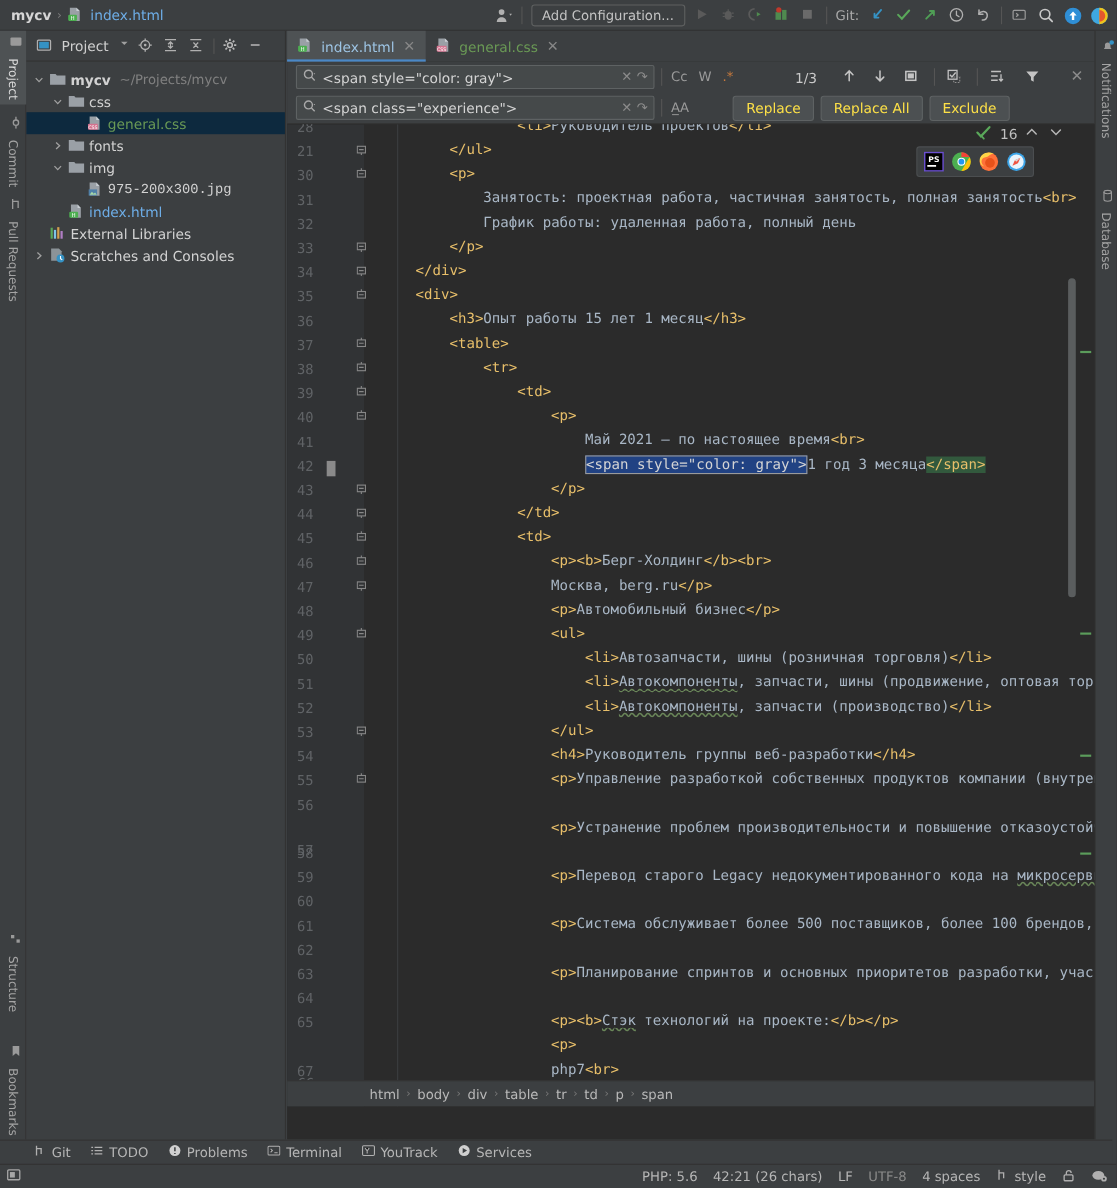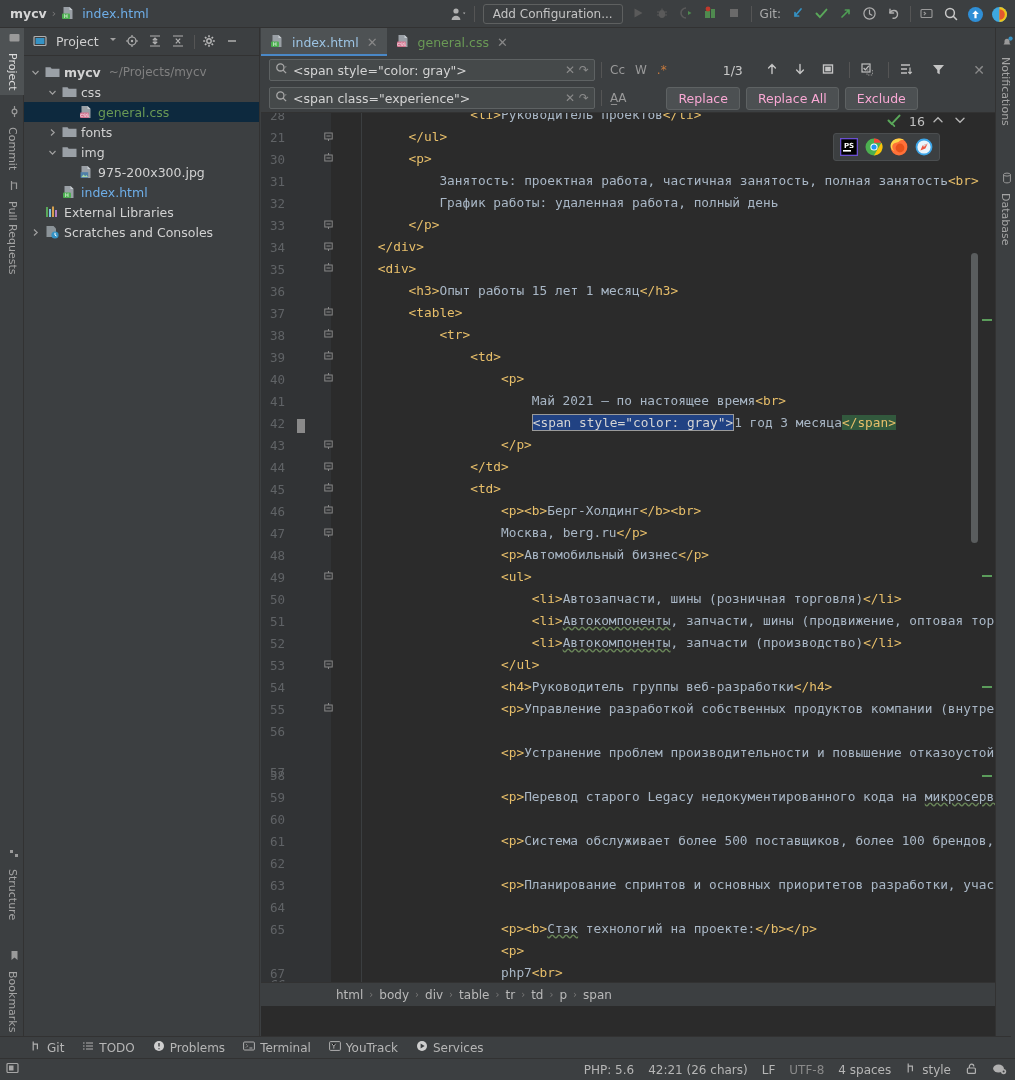--- a/index.html
+++ b/index.html
@@ -106,21 +106,21 @@
     display: flex; align-items: center; padding: 0 5px; gap: 5px;
   }
   .finput { flex: 1; font-size: 12.5px; color: #d4d4d4; font-family: "DejaVu Sans", "Liberation Sans", sans-serif; }
   .fbtns { display: flex; align-items: center; gap: 4px; color: #8b8b8b; }
   .fopt { font-size: 12px; color: #9a9a9a; padding: 0 2px; }
   .fcount { font-size: 12.5px; color: #c9c9c9; margin-left: 48px; }
   .fnav { display: flex; align-items: center; gap: 12px; margin-left: 16px; }
   .fclose { margin-left: auto; color: #8b8b8b; font-size: 14px; padding-right: 6px; }
   .rbtn {
     border: 1px solid #5e6263; border-radius: 3px; background: #4c5052;
-    color: #f9a8d4; font-size: 12.5px; padding: 3px 11px;
+    color: #fde047; font-size: 12.5px; padding: 3px 11px;
   }
 
   
   .codewrap { position: relative; height: 893px; background: #2b2b2b; overflow: hidden; }
   .gutter {
     position: absolute; left: 0; top: 0; width: 70px; height: 100%;
     background: #313335;
   }
   .gutter-num {
     position: absolute; right: 46px; width: 40px; text-align: right;
@@ -476,21 +476,21 @@
               <path d="M1.5 3l3 3.2L7.5 3" stroke="#a0a0a0" stroke-width="1.2" fill="none"></path>
             </svg>
           </span>
           <span class="ic" style="width: 15px; height: 14px;">
             <svg width="15" height="13" viewBox="0 0 15 13">
               <path d="M0.5 2.2h5l1.2 1.5h7.8v8.3H0.5z" fill="#9aa0a6"></path>
             </svg>
           </span>
           <span class="tlabel">img</span>
         </div>
-        <div class="tnode" style="padding-left: 40px;">
+        <div class="tnode" style="padding-left: 40px; font-family: Liberation Mono, monospace;">
           <span class="arrow"></span>
           <span class="ic" style="width: 15px; height: 14px;">
             <svg width="14" height="14" viewBox="0 0 14 14">
               <path d="M2.5 1h6l3 3v9h-9z" fill="#9aa0a6"></path>
               <path d="M8.5 1l3 3h-3z" fill="#c8cdd2"></path>
               <rect x="1.6" y="7.2" width="7.6" height="5.6" fill="#4f7fa8"></rect>
               <path d="M2.4 12l2.2-2.6 1.6 1.8 1.2-1.2 1.6 2z" fill="#a8d8a8"></path>
             </svg>
           </span>
           <span class="tlabel">975-200x300.jpg</span>

